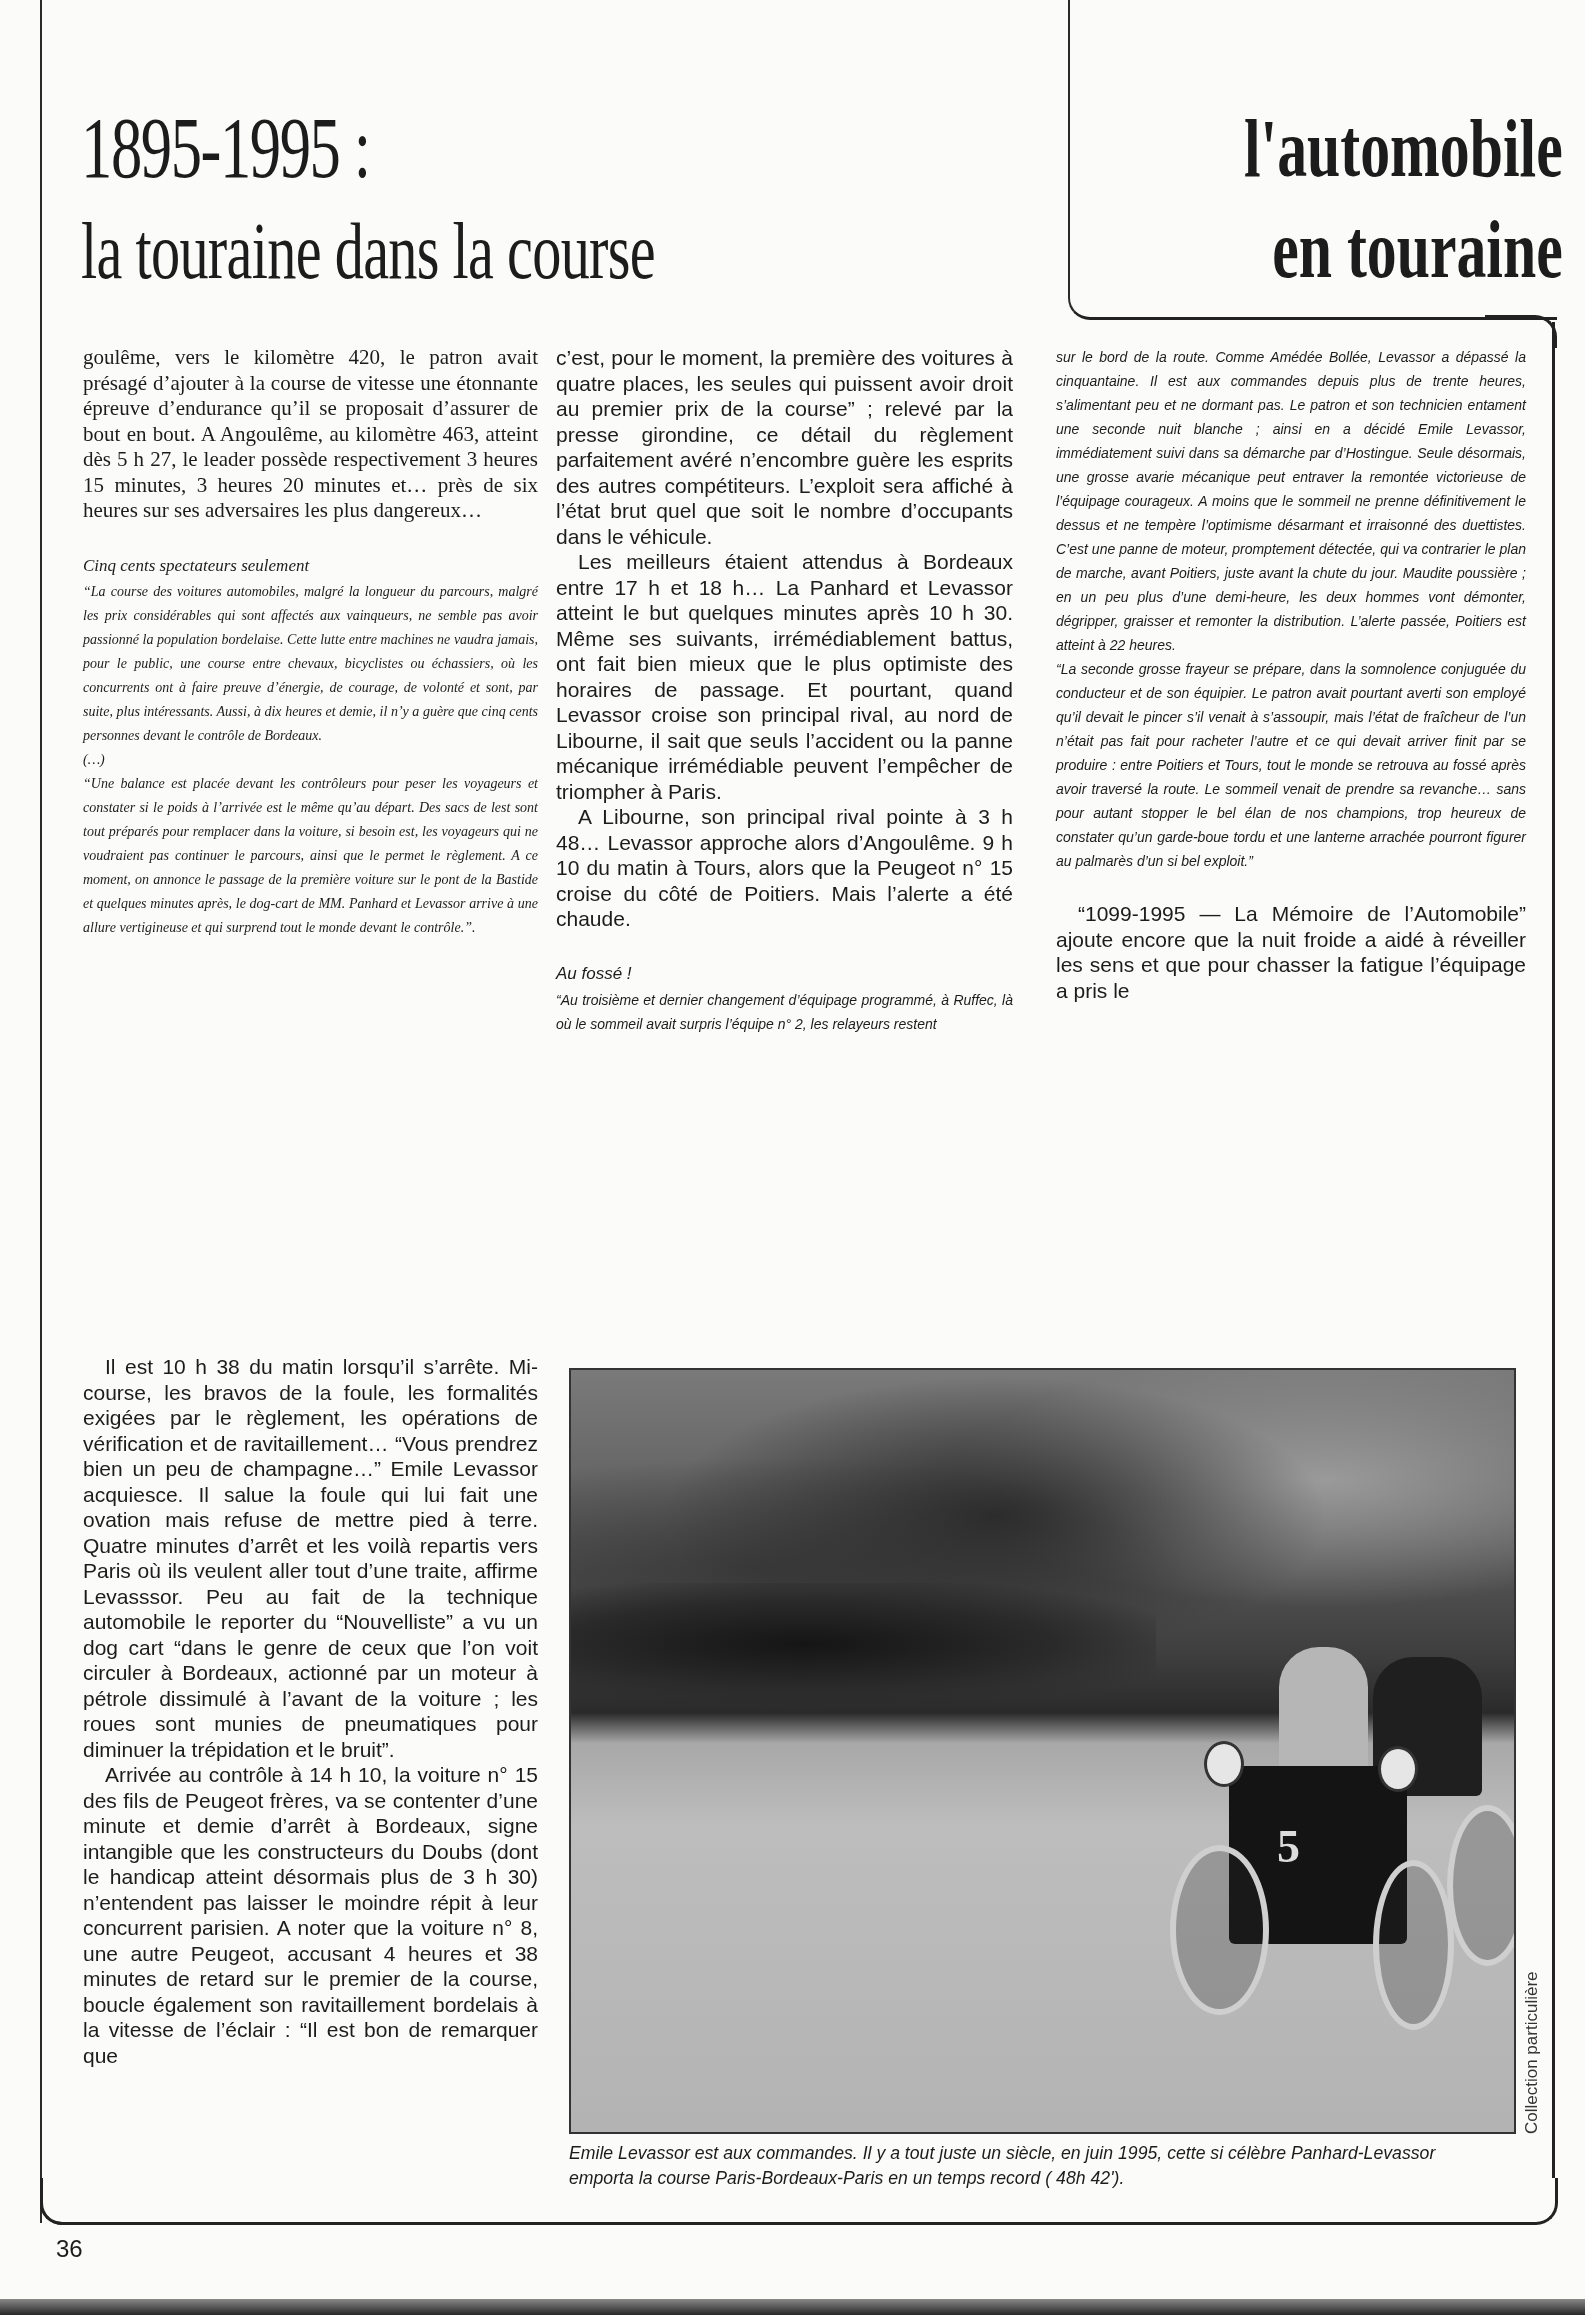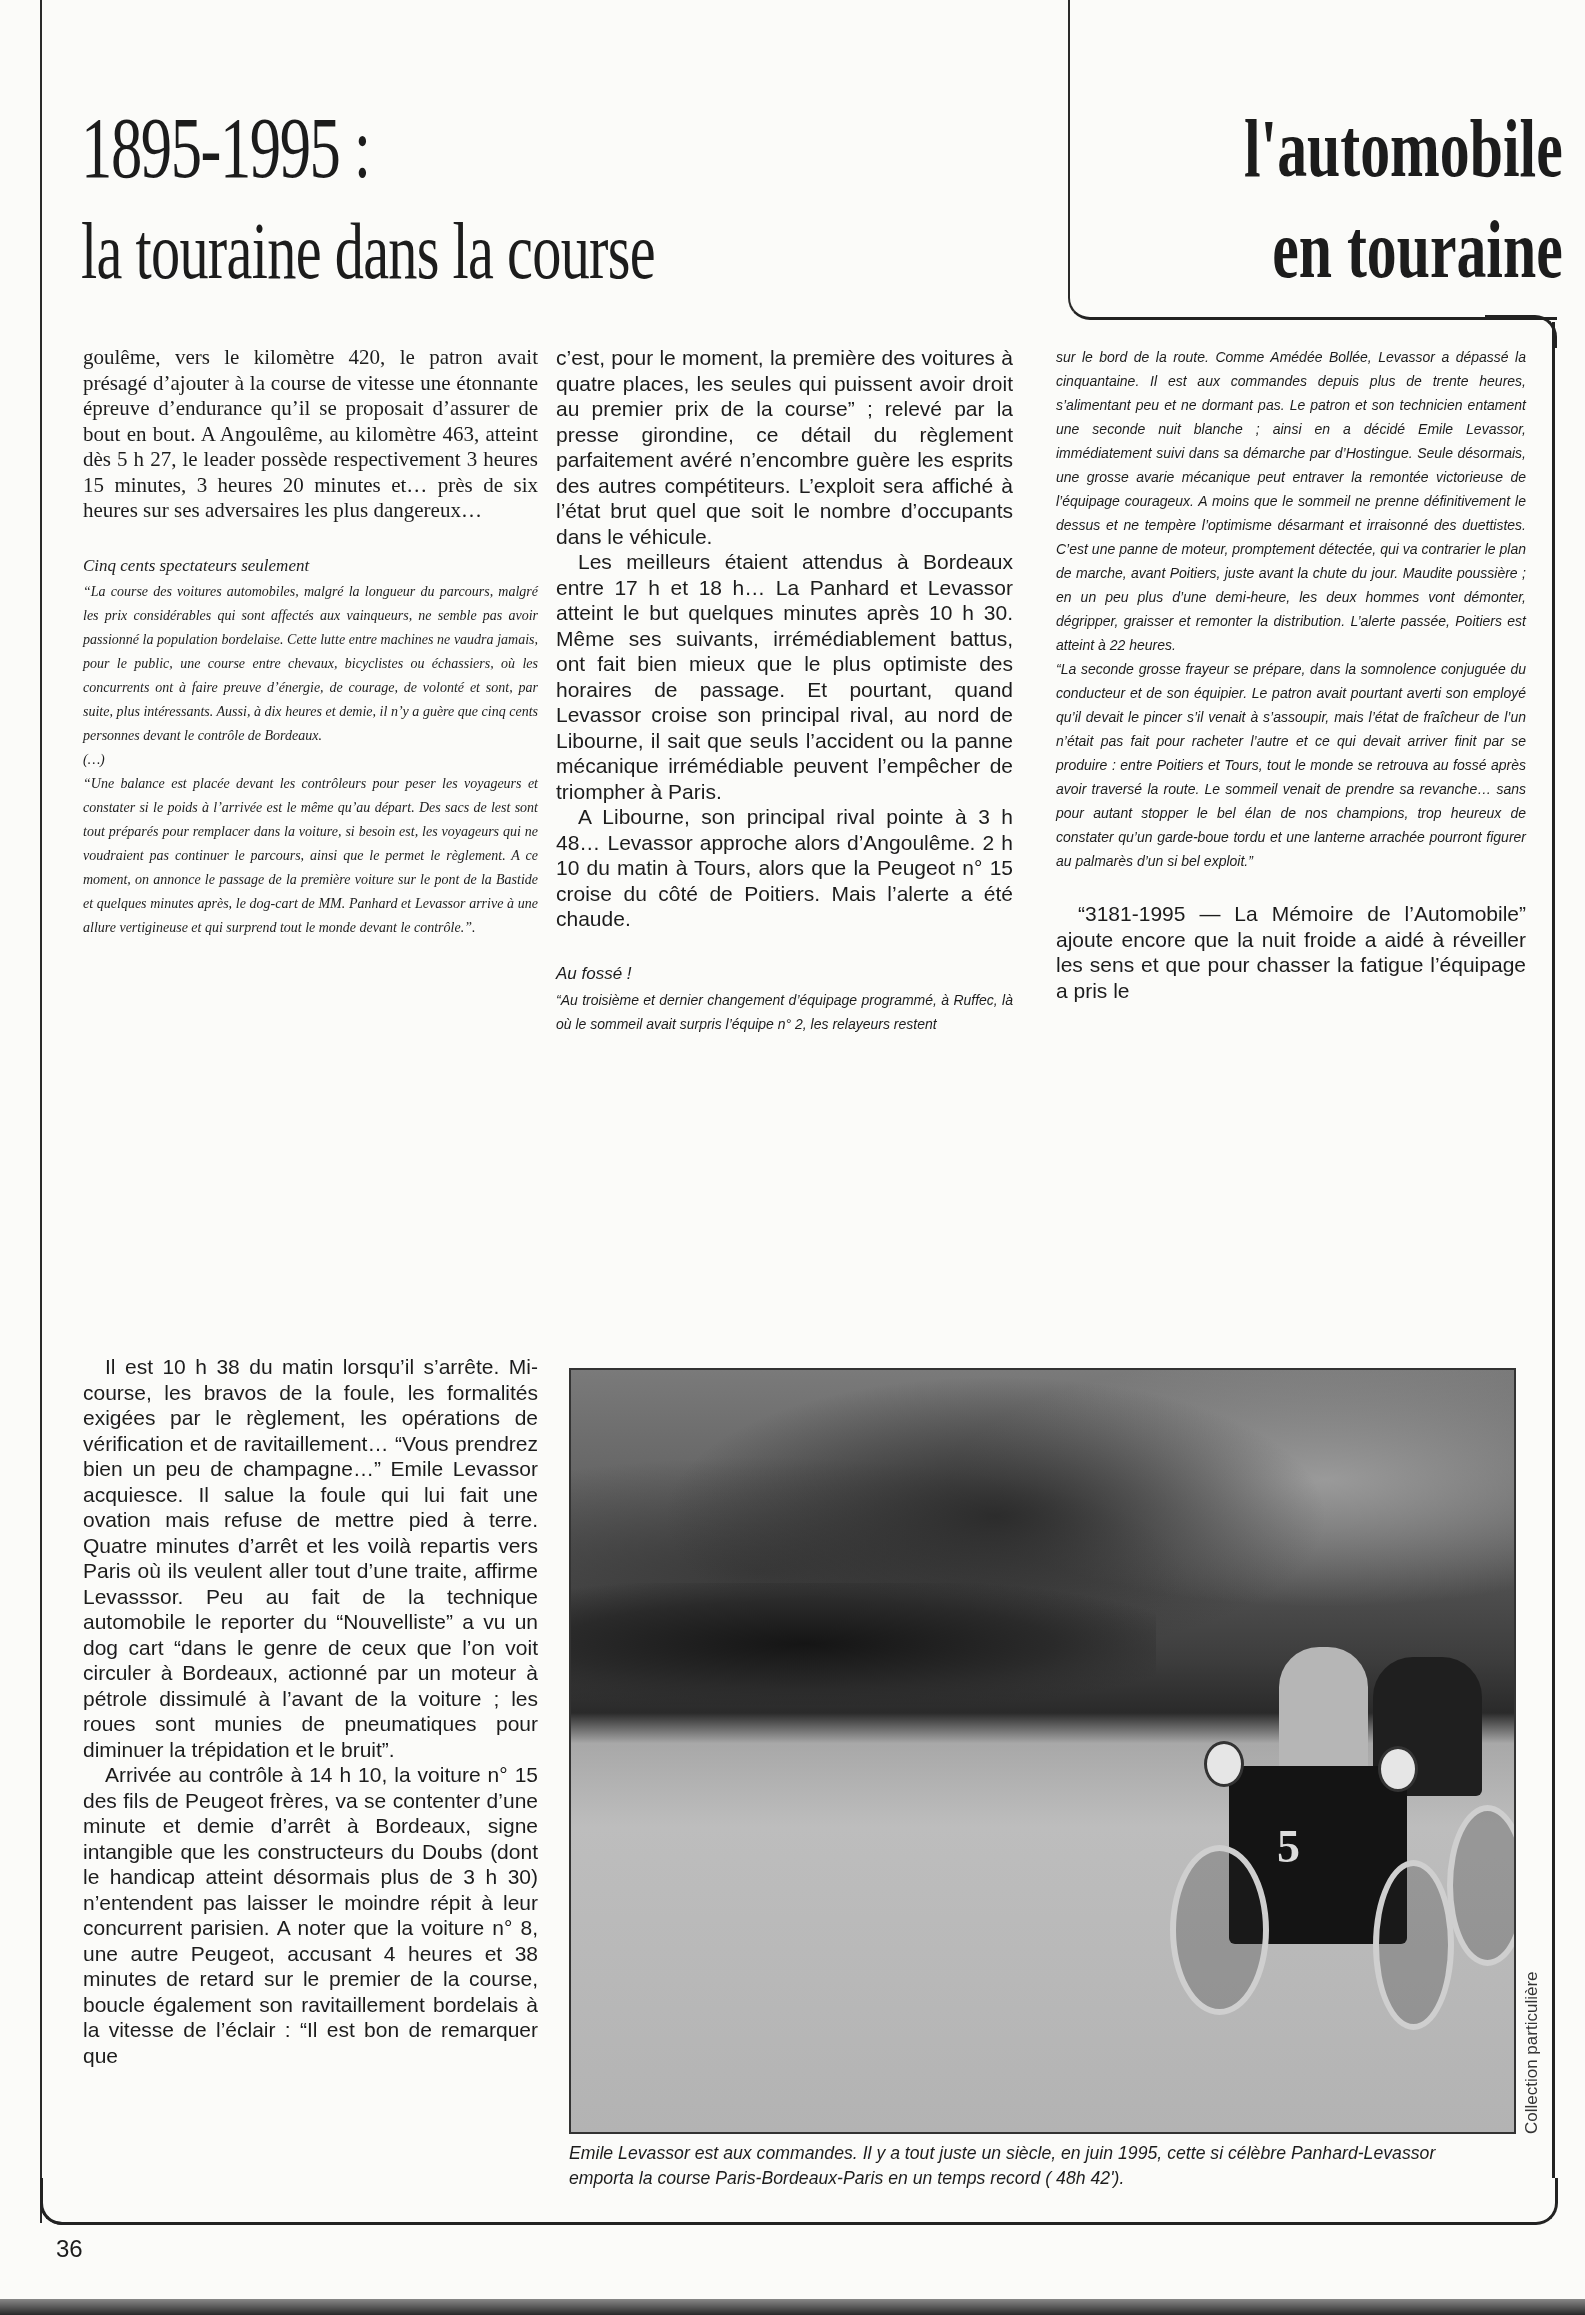--- a/index.html
+++ b/index.html
@@ -127,31 +127,31 @@
   <div class="gap"></div>
   <h3>Cinq cents spectateurs seulement</h3>
   <p class="it">“La course des voitures automobiles, malgré la longueur du parcours, malgré les prix considérables qui sont affectés aux vainqueurs, ne semble pas avoir passionné la population bordelaise. Cette lutte entre machines ne vaudra jamais, pour le public, une course entre chevaux, bicyclistes ou échassiers, où les concurrents ont à faire preuve d’énergie, de courage, de volonté et sont, par suite, plus intéressants. Aussi, à dix heures et demie, il n’y a guère que cinq cents personnes devant le contrôle de Bordeaux.</p>
   <p class="it">(…)</p>
   <p class="it">“Une balance est placée devant les contrôleurs pour peser les voyageurs et constater si le poids à l’arrivée est le même qu’au départ. Des sacs de lest sont tout préparés pour remplacer dans la voiture, si besoin est, les voyageurs qui ne voudraient pas continuer le parcours, ainsi que le permet le règlement. A ce moment, on annonce le passage de la première voiture sur le pont de la Bastide et quelques minutes après, le dog-cart de MM. Panhard et Levassor arrive à une allure vertigineuse et qui surprend tout le monde devant le contrôle.”.</p>
 </div>
 
 <div class="col" id="col2">
   <p>c’est, pour le moment, la première des voitures à quatre places, les seules qui puissent avoir droit au premier prix de la course” ; relevé par la presse girondine, ce détail du règlement parfaitement avéré n’encombre guère les esprits des autres compétiteurs. L’exploit sera affiché à l’état brut quel que soit le nombre d’occupants dans le véhicule.</p>
   <p class="indent">Les meilleurs étaient attendus à Bordeaux entre 17 h et 18 h… La Panhard et Levassor atteint le but quelques minutes après 10 h 30. Même ses suivants, irrémédiablement battus, ont fait bien mieux que le plus optimiste des horaires de passage. Et pourtant, quand Levassor croise son principal rival, au nord de Libourne, il sait que seuls l’accident ou la panne mécanique irrémédiable peuvent l’empêcher de triompher à Paris.</p>
-  <p class="indent">A Libourne, son principal rival pointe à 3 h 48… Levassor approche alors d’Angoulême. 2 h 10 du matin à Tours, alors que la Peugeot n° 15 croise du côté de Poitiers. Mais l’alerte a été chaude.</p>
+  <p class="indent">A Libourne, son principal rival pointe à 3 h 48… Levassor approche alors d’Angoulême. 9 h 10 du matin à Tours, alors que la Peugeot n° 15 croise du côté de Poitiers. Mais l’alerte a été chaude.</p>
   <div class="gap"></div>
   <h3>Au fossé !</h3>
   <p class="it">“Au troisième et dernier changement d’équipage programmé, à Ruffec, là où le sommeil avait surpris l’équipe n° 2, les relayeurs restent</p>
 </div>
 
 <div class="col" id="col3">
   <p class="it">sur le bord de la route. Comme Amédée Bollée, Levassor a dépassé la cinquantaine. Il est aux commandes depuis plus de trente heures, s’alimentant peu et ne dormant pas. Le patron et son technicien entament une seconde nuit blanche ; ainsi en a décidé Emile Levassor, immédiatement suivi dans sa démarche par d’Hostingue. Seule désormais, une grosse avarie mécanique peut entraver la remontée victorieuse de l’équipage courageux. A moins que le sommeil ne prenne définitivement le dessus et ne tempère l’optimisme désarmant et irraisonné des duettistes. C’est une panne de moteur, promptement détectée, qui va contrarier le plan de marche, avant Poitiers, juste avant la chute du jour. Maudite poussière ; en un peu plus d’une demi-heure, les deux hommes vont démonter, dégripper, graisser et remonter la distribution. L’alerte passée, Poitiers est atteint à 22 heures.</p>
   <p class="it">“La seconde grosse frayeur se prépare, dans la somnolence conjuguée du conducteur et de son équipier. Le patron avait pourtant averti son employé qu’il devait le pincer s’il venait à s’assoupir, mais l’état de fraîcheur de l’un n’était pas fait pour racheter l’autre et ce qui devait arriver finit par se produire : entre Poitiers et Tours, tout le monde se retrouva au fossé après avoir traversé la route. Le sommeil venait de prendre sa revanche… sans pour autant stopper le bel élan de nos champions, trop heureux de constater qu’un garde-boue tordu et une lanterne arrachée pourront figurer au palmarès d’un si bel exploit.”</p>
   <div class="gap"></div>
-  <p class="indent">“3181-1995 — La Mémoire de l’Automobile” ajoute encore que la nuit froide a aidé à réveiller les sens et que pour chasser la fatigue l’équipage a pris le</p>
+  <p class="indent">“1099-1995 — La Mémoire de l’Automobile” ajoute encore que la nuit froide a aidé à réveiller les sens et que pour chasser la fatigue l’équipage a pris le</p>
 </div>
 
 <div class="col" id="col4">
   <p class="indent">Il est 10 h 38 du matin lorsqu’il s’arrête. Mi-course, les bravos de la foule, les formalités exigées par le règlement, les opérations de vérification et de ravitaillement… “Vous prendrez bien un peu de champagne…” Emile Levassor acquiesce. Il salue la foule qui lui fait une ovation mais refuse de mettre pied à terre. Quatre minutes d’arrêt et les voilà repartis vers Paris où ils veulent aller tout d’une traite, affirme Levasssor. Peu au fait de la technique automobile le reporter du “Nouvelliste” a vu un dog cart “dans le genre de ceux que l’on voit circuler à Bordeaux, actionné par un moteur à pétrole dissimulé à l’avant de la voiture ; les roues sont munies de pneumatiques pour diminuer la trépidation et le bruit”.</p>
   <p class="indent">Arrivée au contrôle à 14 h 10, la voiture n° 15 des fils de Peugeot frères, va se contenter d’une minute et demie d’arrêt à Bordeaux, signe intangible que les constructeurs du Doubs (dont le handicap atteint désormais plus de 3 h 30) n’entendent pas laisser le moindre répit à leur concurrent parisien. A noter que la voiture n° 8, une autre Peugeot, accusant 4 heures et 38 minutes de retard sur le premier de la course, boucle également son ravitaillement bordelais à la vitesse de l’éclair : “Il est bon de remarquer que</p>
 </div>
 
 <div class="photo">
   <div class="trees"></div>
   <div class="hedge"></div>

